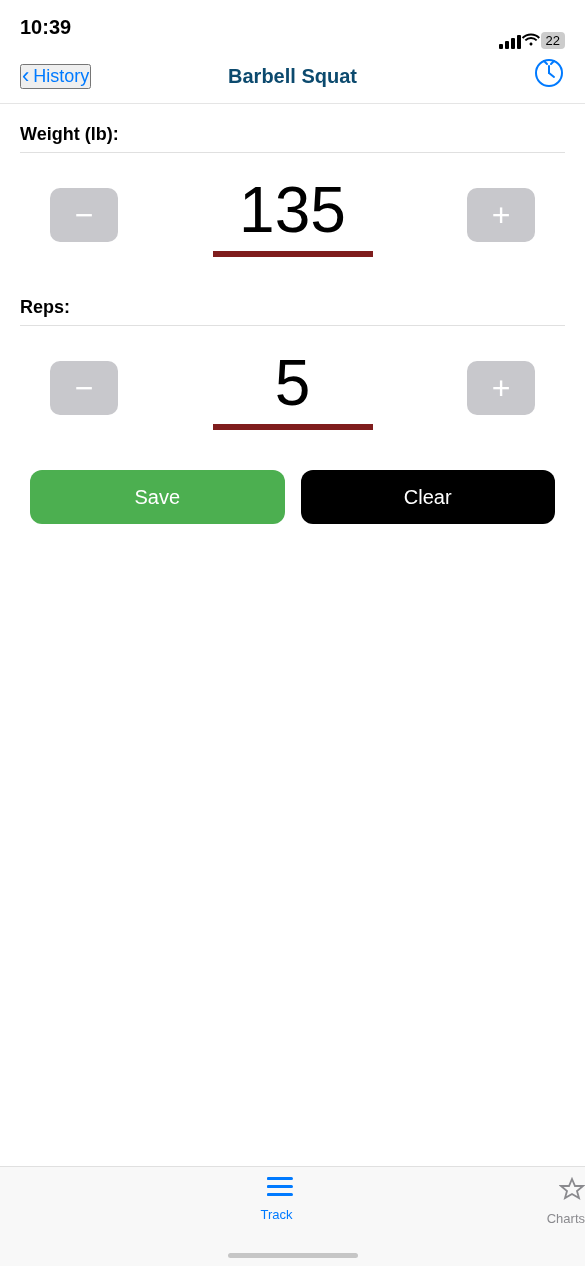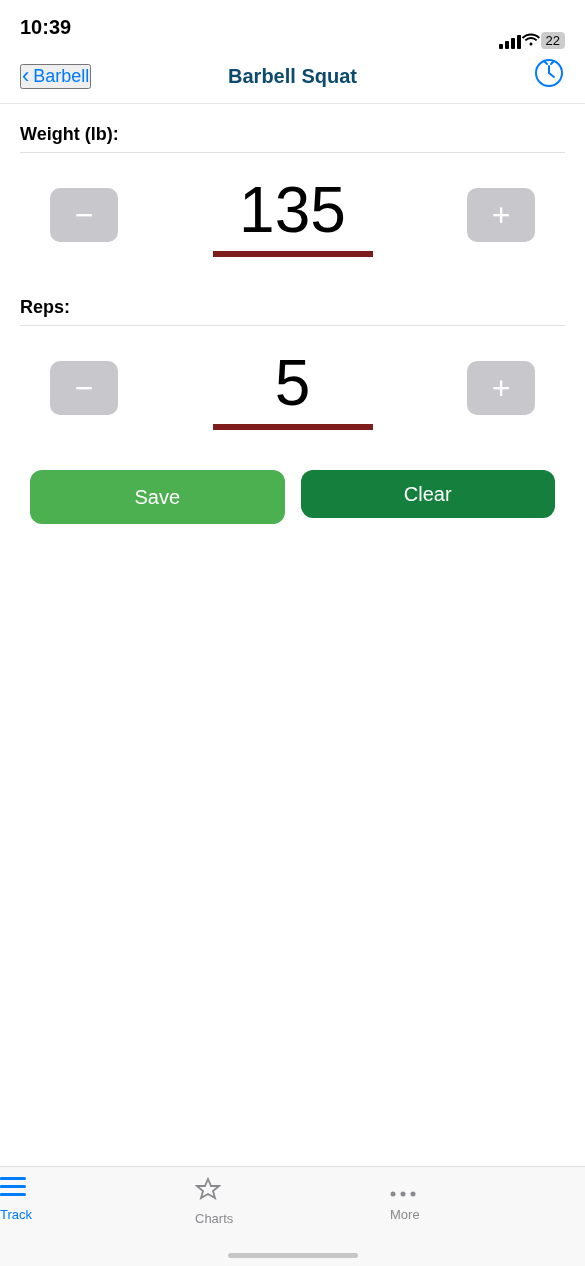--- a/index.html
+++ b/index.html
@@ -155,22 +155,22 @@
       background: #4CAF50;
       border: none;
       border-radius: 12px;
       color: #fff;
       font-size: 20px;
       font-weight: 500;
       cursor: pointer;
     }
     .btn-clear {
       flex: 1;
-      height: 48px;
-      background: #15803d;
+      height: 54px;
+      background: #000000;
       border: none;
       border-radius: 12px;
       color: #fff;
       font-size: 20px;
       font-weight: 500;
       cursor: pointer;
     }
 
     
     .tab-bar {
@@ -182,21 +182,21 @@
       background: #f8f8f8;
       border-top: 1px solid #e0e0e0;
       display: flex;
       align-items: flex-start;
       padding-top: 10px;
     }
     .tab-item {
       flex: 1;
       display: flex;
       flex-direction: column;
-      align-items: flex-start;
+      align-items: flex-end;
       gap: 4px;
       cursor: pointer;
     }
     .tab-icon {
       font-size: 26px;
       line-height: 1;
     }
     .tab-label {
       font-size: 13px;
     }
@@ -241,21 +241,21 @@
         <path d="M10 5.5c2.95 0 5.61 1.2 7.54 3.13l1.41-1.41A12.94 12.94 0 0010 3.5c-3.58 0-6.82 1.45-9.17 3.8l1.41 1.41A10.94 10.94 0 0110 5.5z" fill="#000"></path>
       </svg>
     </span>
     <span class="battery-box">22</span>
   </div>
 </div>
 
 <div class="nav-bar">
   <button class="back-btn">
     <span class="back-chevron">‹</span>
-    <span>Barbell</span>
+    <span>History</span>
   </button>
   <span class="nav-title">Barbell Squat</span>
   <span class="nav-right-icon">
     <svg width="32" height="32" viewBox="0 0 32 32" fill="none">
       <circle cx="16" cy="16" r="13" stroke="#007AFF" stroke-width="2"></circle>
       <line x1="16" y1="9" x2="16" y2="16" stroke="#007AFF" stroke-width="2" stroke-linecap="round"></line>
       <line x1="16" y1="16" x2="21" y2="20" stroke="#007AFF" stroke-width="2" stroke-linecap="round"></line>
       <line x1="11" y1="4" x2="14" y2="7" stroke="#007AFF" stroke-width="2" stroke-linecap="round"></line>
       <line x1="21" y1="4" x2="18" y2="7" stroke="#007AFF" stroke-width="2" stroke-linecap="round"></line>
     </svg>
@@ -313,26 +313,16 @@
   <div class="tab-item">
     <span class="tab-icon">
       <svg width="26" height="26" viewBox="0 0 26 26" fill="none">
         <polygon points="13,2 16,9 24,9 18,14 20,21 13,17 6,21 8,14 2,9 10,9" stroke="#8a8a8e" stroke-width="1.8" fill="none"></polygon>
       </svg>
     </span>
     <span class="tab-label">Charts</span>
   </div>
 
 
-  <div class="tab-item">
-    <span class="tab-icon">
-      <svg width="26" height="10" viewBox="0 0 26 10">
-        <circle cx="3" cy="5" r="2.5" fill="#8a8a8e"></circle>
-        <circle cx="13" cy="5" r="2.5" fill="#8a8a8e"></circle>
-        <circle cx="23" cy="5" r="2.5" fill="#8a8a8e"></circle>
-      </svg>
-    </span>
-    <span class="tab-label">More</span>
-  </div>
 
 </div>
 
 <div class="home-indicator"></div>
 
 </body></html>

